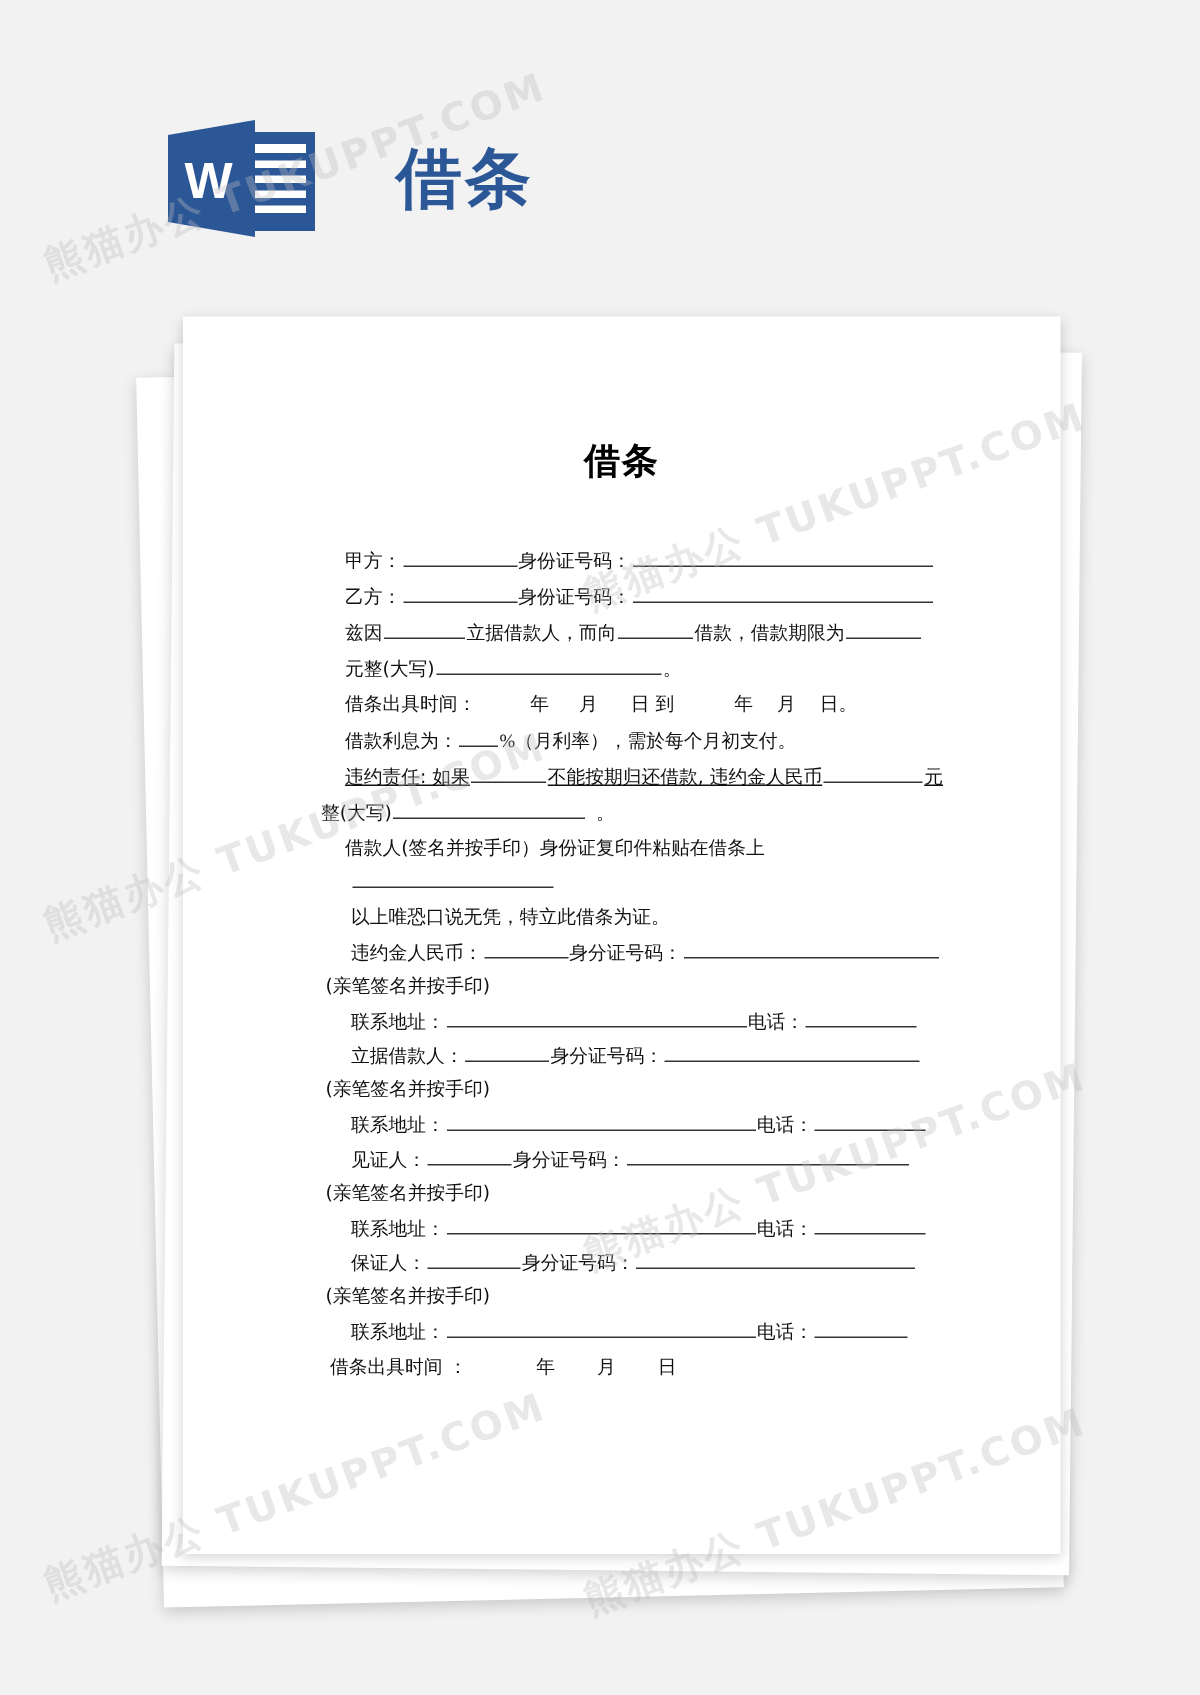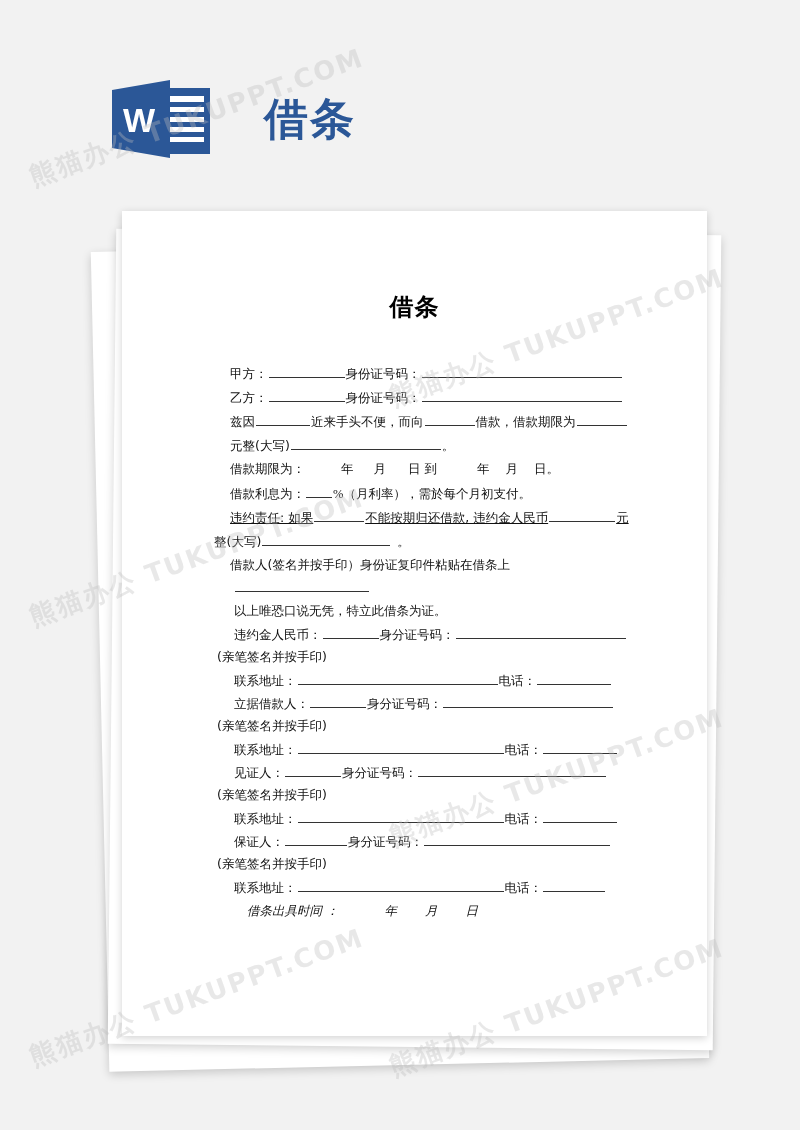--- a/index.html
+++ b/index.html
@@ -68,29 +68,29 @@
 
   <div class="line" style="left:108px; top:154px;">
     <span>甲方：</span><span class="blank" style="width:76px"></span><span>身份证号码：</span><span class="blank" style="width:200px"></span>
   </div>
 
   <div class="line" style="left:108px; top:178px;">
     <span>乙方：</span><span class="blank" style="width:76px"></span><span>身份证号码：</span><span class="blank" style="width:200px"></span>
   </div>
 
   <div class="line" style="left:108px; top:202px;">
-    <span>兹因</span><span class="blank" style="width:54px"></span><span>近来手头不便，而向</span><span class="blank" style="width:50px"></span><span>借款，借款期限为</span><span class="blank" style="width:50px"></span>
+    <span>兹因</span><span class="blank" style="width:54px"></span><span>立据借款人，而向</span><span class="blank" style="width:50px"></span><span>借款，借款期限为</span><span class="blank" style="width:50px"></span>
   </div>
 
   <div class="line" style="left:108px; top:226px;">
     <span>元整(大写)</span><span class="blank" style="width:150px"></span><span>。</span>
   </div>
 
   <div class="line" style="left:108px; top:250px;">
-    <span>借款期限为：</span><span class="sp" style="width:36px"></span><span>年</span><span class="sp" style="width:20px"></span><span>月</span><span class="sp" style="width:22px"></span><span>日 到</span><span class="sp" style="width:40px"></span><span>年</span><span class="sp" style="width:16px"></span><span>月</span><span class="sp" style="width:16px"></span><span>日。</span>
+    <span>借条出具时间：</span><span class="sp" style="width:36px"></span><span>年</span><span class="sp" style="width:20px"></span><span>月</span><span class="sp" style="width:22px"></span><span>日 到</span><span class="sp" style="width:40px"></span><span>年</span><span class="sp" style="width:16px"></span><span>月</span><span class="sp" style="width:16px"></span><span>日。</span>
   </div>
 
   <div class="line" style="left:108px; top:274px;font-family:Liberation Serif, serif;">
     <span>借款利息为：</span><span class="blank" style="width:26px"></span><span>%（月利率），需於每个月初支付。</span>
   </div>
 
   <div class="line" style="left:108px; top:298px;text-decoration:underline;">
     <span>违约责任: 如果</span><span class="blank" style="width:50px"></span><span>不能按期归还借款, 违约金人民币</span><span class="blank" style="width:66px"></span><span>元</span>
   </div>
 
@@ -143,21 +143,21 @@
   <div class="line" style="left:112px; top:622px;">
     <span>保证人：</span><span class="blank" style="width:62px"></span><span>身分证号码：</span><span class="blank" style="width:186px"></span>
   </div>
   <div class="line" style="left:95px; top:645px;">
     <span>(亲笔签名并按手印)</span>
   </div>
   <div class="line" style="left:112px; top:668px;">
     <span>联系地址：</span><span class="blank" style="width:206px"></span><span>电话：</span><span class="blank" style="width:62px"></span>
   </div>
 
-  <div class="line" style="left:125px; top:692px;font-style:italic;">
+  <div class="line" style="left:98px; top:692px;">
     <span>借条出具时间 ：</span><span class="sp" style="width:46px"></span><span>年</span><span class="sp" style="width:28px"></span><span>月</span><span class="sp" style="width:28px"></span><span>日</span>
   </div>
 </div>
 
 <div class="watermark" style="left:20px; top:100px;">熊猫办公 TUKUPPT.COM</div>
 <div class="watermark" style="left:380px; top:320px;">熊猫办公 TUKUPPT.COM</div>
 <div class="watermark" style="left:20px; top:540px;">熊猫办公 TUKUPPT.COM</div>
 <div class="watermark" style="left:380px; top:760px;">熊猫办公 TUKUPPT.COM</div>
 <div class="watermark" style="left:20px; top:980px;">熊猫办公 TUKUPPT.COM</div>
 <div class="watermark" style="left:380px; top:990px;">熊猫办公 TUKUPPT.COM</div>

